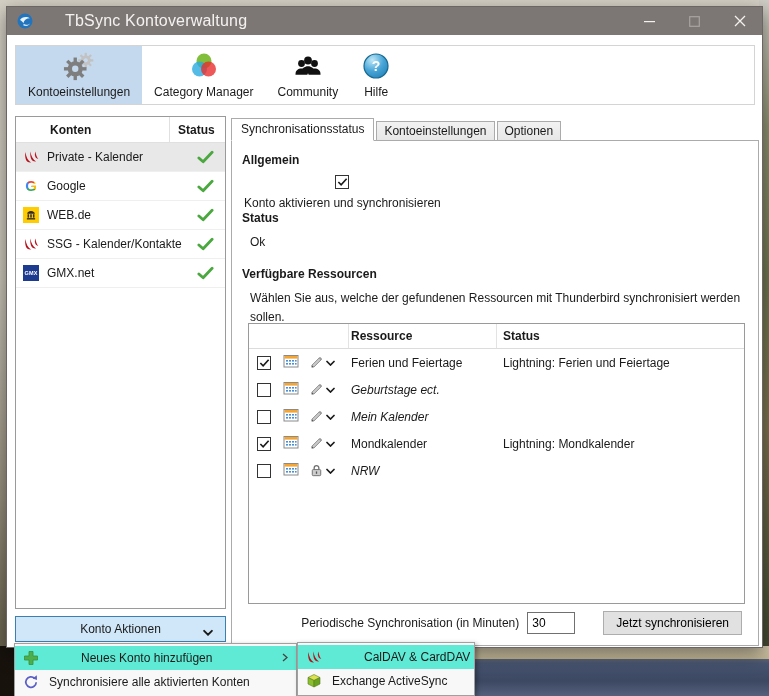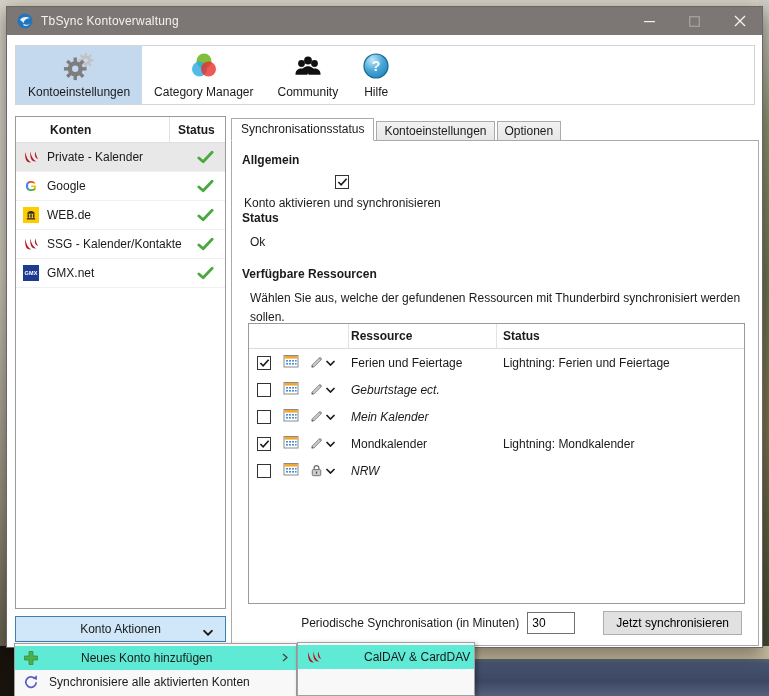--- a/index.html
+++ b/index.html
@@ -15,21 +15,21 @@
       linear-gradient(90deg,#17120c 0px,#1d1711 230px,#3a3124 300px,rgba(0,0,0,0) 340px),
       linear-gradient(180deg,#d4c9ae 0px,#c3b795 13px,#46527000 13px),
       linear-gradient(180deg,#9a917c 0%,#485571 35%,#3c4862 70%,#55617c 100%); }
 
   
   .window { position:absolute; left:6px; top:6px; width:757px; height:642px;
     background:#fff; border:1px solid #6b6663; box-shadow:0 6px 18px rgba(0,0,0,.45); }
   .titlebar { position:absolute; left:0; top:0; width:100%; height:28px; background:#7c7775;
     display:flex; align-items:center; color:#f4f2f1; }
   .titlebar .app-ico { margin:0 8px 0 10px; width:16px; height:16px; flex:0 0 auto; }
-  .titlebar .t { font-size:12px; letter-spacing:.2px; }
+  .titlebar .t { font-size:16px; letter-spacing:.2px;margin-left:24px; }
   .winbtns { margin-left:auto; display:flex; height:100%; }
   .winbtn { width:45px; height:100%; display:flex; align-items:center; justify-content:center; cursor:default; }
 
   
   .toolbar { position:absolute; left:8px; top:38px; width:740px; height:60px;
     background:#fff; border:1px solid #d4d4d4; display:flex; }
   .tbitem { height:100%; display:flex; flex-direction:column; align-items:center; justify-content:flex-end;
     padding:4px 12px 5px; gap:3px; }
   .tbitem.sel { background:#c5d9ee; }
   .tbitem .lbl { font-size:12px; }
@@ -515,14 +515,22 @@
 
   <div class="submenu">
     <div class="menu-item hl">
       <span class="mic">
           <svg width="16" height="16" viewBox="0 0 16 16">
             <use href="#i-dav"></use>
           </svg>
         </span>
       <span>CalDAV &amp; CardDAV</span>
     </div>
+    <div class="menu-item">
+      <span class="mic">
+          <svg width="16" height="16" viewBox="0 0 16 16">
+            <use href="#i-cube"></use>
+          </svg>
+        </span>
+      <span>Exchange ActiveSync</span>
+    </div>
   </div>
 </div>
 
 </body></html>

